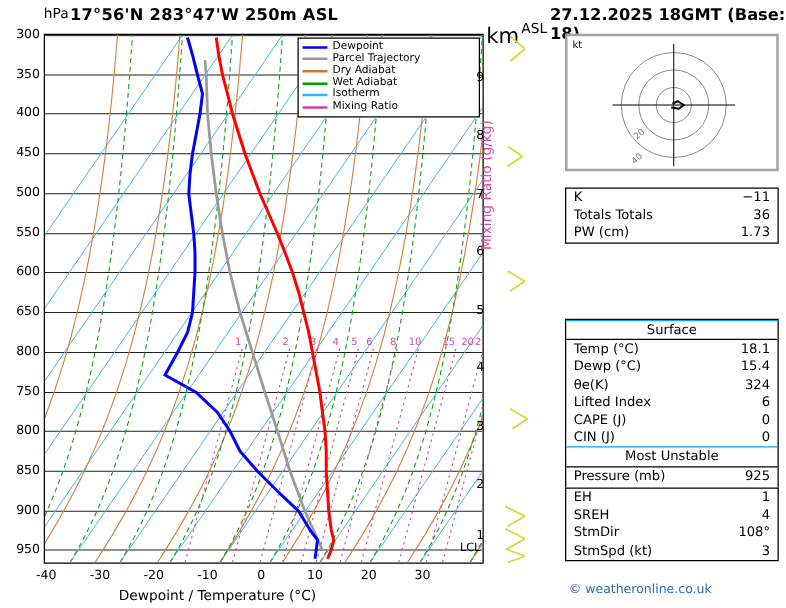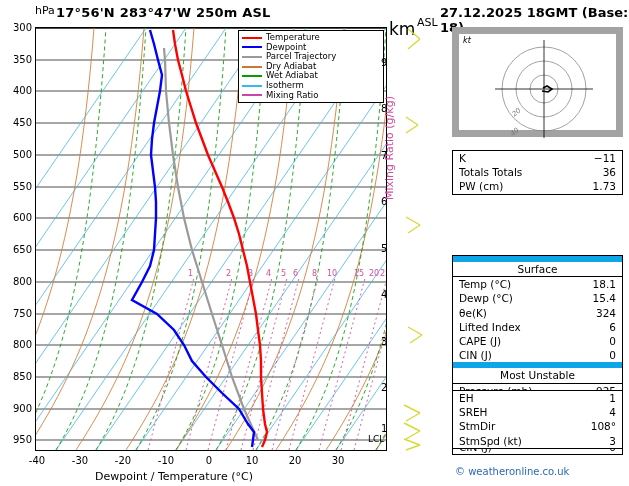--- a/index.html
+++ b/index.html
@@ -21,26 +21,26 @@
   #xaxis-title{position:absolute;left:95px;top:470px;font-size:11px;color:#000;}
   
   .kmlab{position:absolute;left:381px;font-size:10px;color:#000;}
   #mixratio-title{position:absolute;left:383px;top:200px;font-size:11px;color:#d24fa0;transform:rotate(-90deg);transform-origin:left top;white-space:nowrap;}
   #lcl-label{position:absolute;left:368px;top:434px;font-size:9px;color:#000;}
   
   #legend{position:absolute;left:238px;top:30px;width:146px;background:#fff;border:1px solid #000;padding:2px 3px;box-sizing:border-box;}
   #legend div{display:flex;align-items:center;height:9.6px;font-size:8.5px;color:#000;line-height:9.6px;}
   #legend .ln{display:inline-block;width:20px;height:0;border-top-width:2px;border-top-style:solid;margin-right:4px;}
   
-  #hodo-box{position:absolute;left:452px;top:27px;width:171px;height:110px;border:7px solid #a3a3a3;box-sizing:border-box;background:#fff;font-style:italic;}
+  #hodo-box{position:absolute;left:452px;top:27px;width:171px;height:110px;border:2px solid #a3a3a3;box-sizing:border-box;background:#fff;}
   #hodo-kt{position:absolute;left:4px;top:2px;font-size:8px;color:#000;}
   
   .tbl{position:absolute;left:452px;width:171px;border:1px solid #000;box-sizing:border-box;background:#fff;font-size:10.5px;color:#000;}
   .tbl .row{display:flex;justify-content:space-between;padding:0 6px;height:14.2px;line-height:14.2px;}
-  .tbl .hdr{text-align:center;display:block;height:14.2px;line-height:14.2px;border-top:6px solid #0ea5e9;border-bottom:1px solid #000;}
+  .tbl .hdr{text-align:center;display:block;height:14.2px;line-height:14.2px;border-top:1px solid #0ea5e9;border-bottom:1px solid #000;}
   .tbl .row span:last-child{min-width:34px;text-align:right;}
   #tbl1{top:150px;}
   #tbl2{top:255px;}
   #tbl3{top:390px;}
   #credit{position:absolute;left:455px;top:466px;font-size:10px;color:#2b6ab5;}
   .wind-barbs{position:absolute;left:396px;top:27px;width:40px;height:424px;}
 </style>
 </head>
 <body>
 
@@ -144,24 +144,20 @@
 
       <polyline points="222,412 208,381 196,349 186,317 176,286 166,254 156,222 148,190 142,159 137,127 133,95 130,63 129,32 128,20" fill="none" stroke="#9a9a9a" stroke-width="2.2"></polyline>
 
       <polyline points="226,419 229,412 231,404 229,396 227,381 226,365 225,349 225,333 224,317 222,302 220,286 217,270 214,254 211,238 207,222 203,206 198,190 192,174 186,159 179,143 172,127 166,111 160,95 155,79 150,63 146,47 142,32 139,16 137,2" fill="none" stroke="#ff0000" stroke-width="2.4"></polyline>
 
       <polyline points="216,419 217,412 218,404 212,396 203,381 186,365 170,349 156,333 148,317 138,302 121,286 96,272 106,254 114,238 118,222 119,206 120,190 120,174 119,159 117,143 115,127 116,111 118,95 121,79 124,63 126,47 122,32 118,16 114,2" fill="none" stroke="#0000ff" stroke-width="2.4"></polyline>
     </svg>
   </div>
 
   <div id="legend">
-    <div>
-        <span class="ln" style="border-top-color:#ff0000"></span>
-        <span>Temperature</span>
-      </div>
     <div>
         <span class="ln" style="border-top-color:#0000ff"></span>
         <span>Dewpoint</span>
       </div>
     <div>
         <span class="ln" style="border-top-color:#999999"></span>
         <span>Parcel Trajectory</span>
       </div>
     <div>
         <span class="ln" style="border-top-color:#cc7733"></span>

